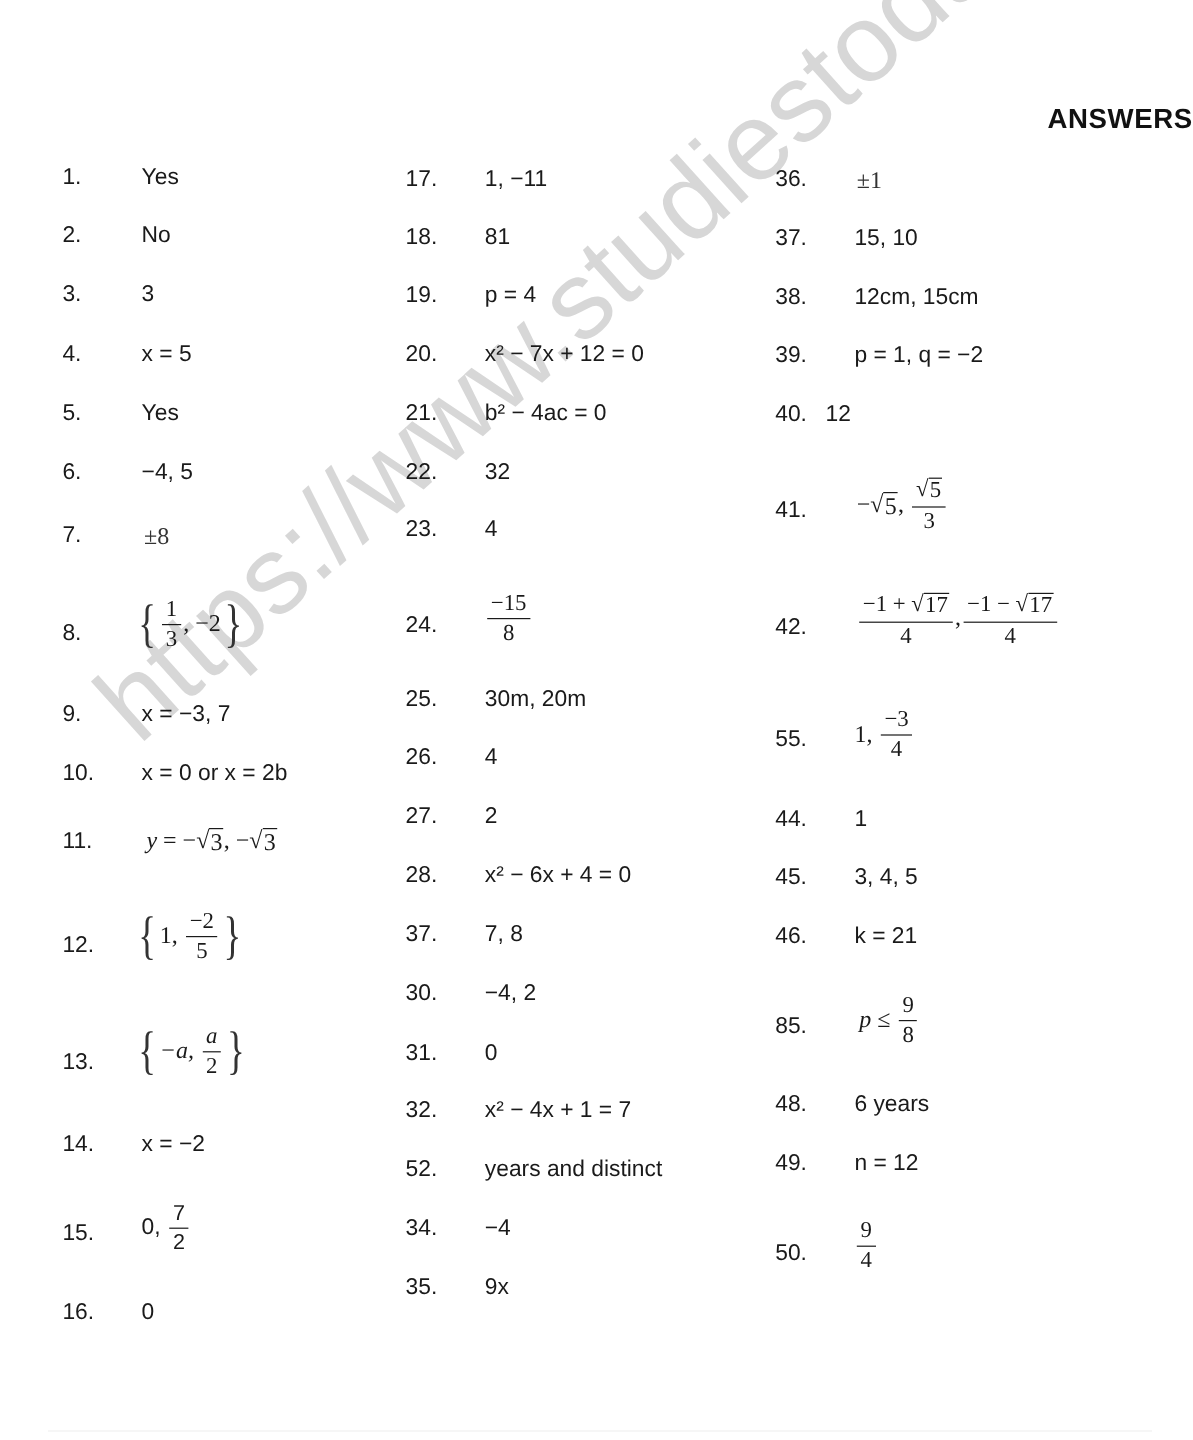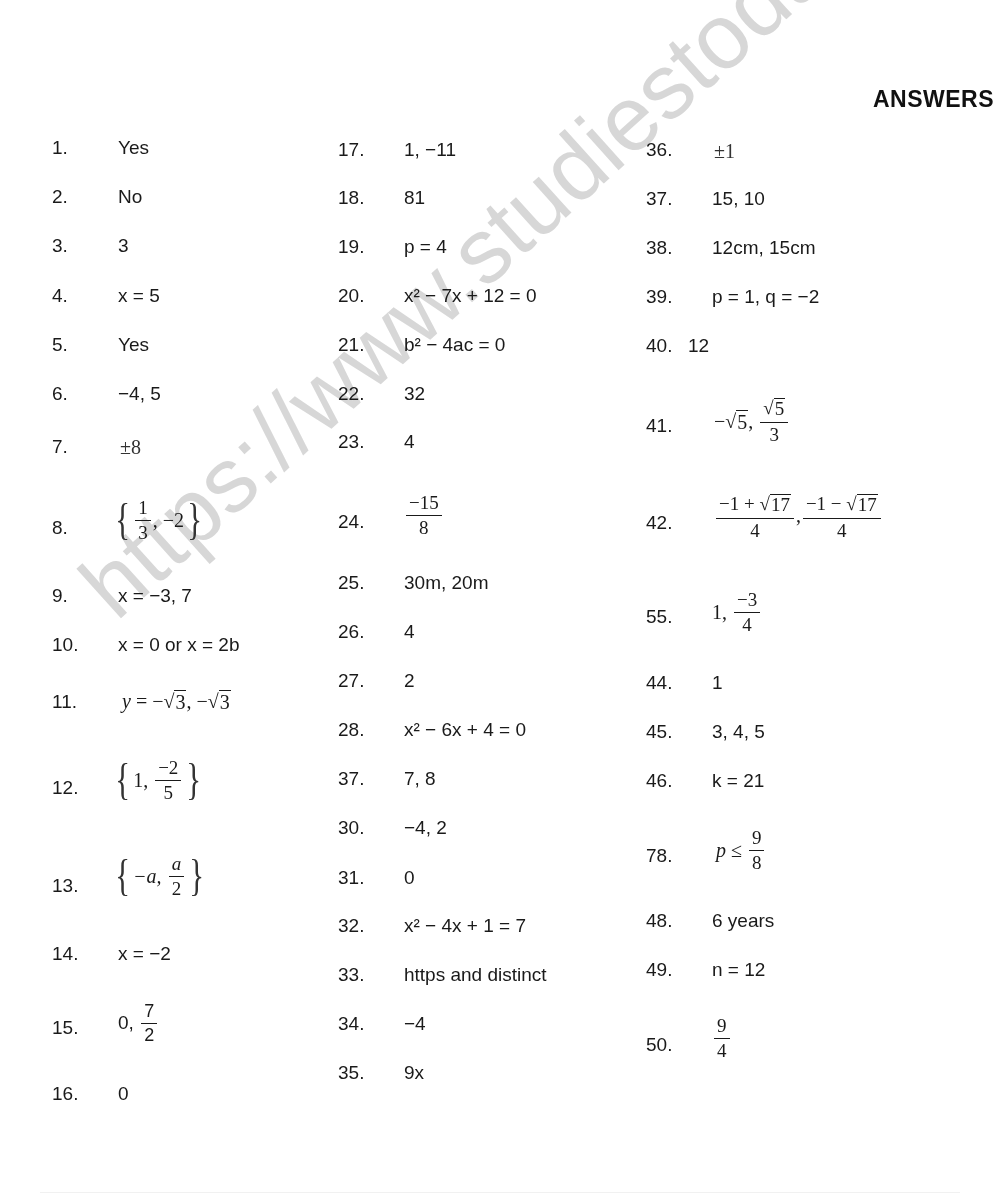--- a/index.html
+++ b/index.html
@@ -206,22 +206,22 @@
   </div>
   <div>
     <span class="item num" style="left:338px;top:858px">31.</span>
     <span class="ans" style="left:404px;top:867px">0</span>
   </div>
   <div>
     <span class="item num" style="left:338px;top:906px">32.</span>
     <span class="ans" style="left:404px;top:915px">x² − 4x + 1 = 7</span>
   </div>
   <div>
-    <span class="item num" style="left:338px;top:955px">33.</span>
-    <span class="ans" style="left:404px;top:964px">https and distinct</span>
+    <span class="item num" style="left:338px;top:955px">52.</span>
+    <span class="ans" style="left:404px;top:964px">years and distinct</span>
   </div>
   <div>
     <span class="item num" style="left:338px;top:1004px">34.</span>
     <span class="ans" style="left:404px;top:1013px">−4</span>
   </div>
   <div>
     <span class="item num" style="left:338px;top:1053px">35.</span>
     <span class="ans" style="left:404px;top:1062px">9x</span>
   </div>
 
@@ -287,21 +287,21 @@
   </div>
   <div>
     <span class="item num" style="left:646px;top:712px">45.</span>
     <span class="ans" style="left:712px;top:721px">3, 4, 5</span>
   </div>
   <div>
     <span class="item num" style="left:646px;top:761px">46.</span>
     <span class="ans" style="left:712px;top:770px">k = 21</span>
   </div>
   <div>
-    <span class="item num" style="left:646px;top:836px">78.</span>
+    <span class="item num" style="left:646px;top:836px">85.</span>
     <span class="ans serif" style="left:716px;top:828px">
       <span class="ital">p</span>
       <span style="white-space:pre"> ≤ </span>
       <span class="frac serif">
         <span class="n">9</span>
         <span class="d">8</span>
       </span>
     </span>
   </div>
   <div>

